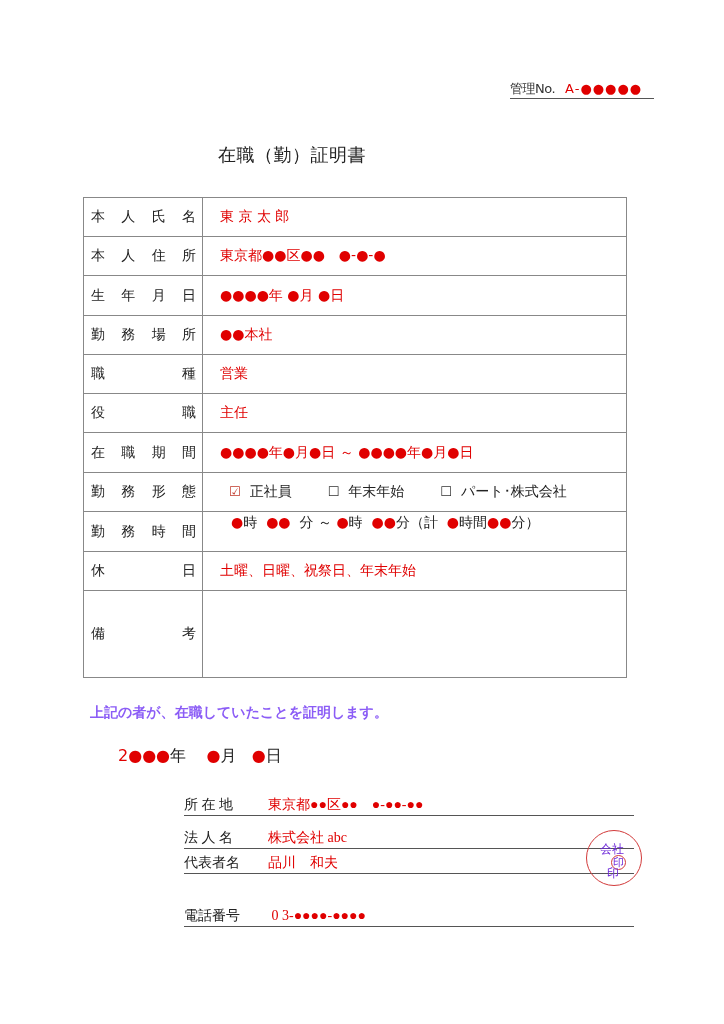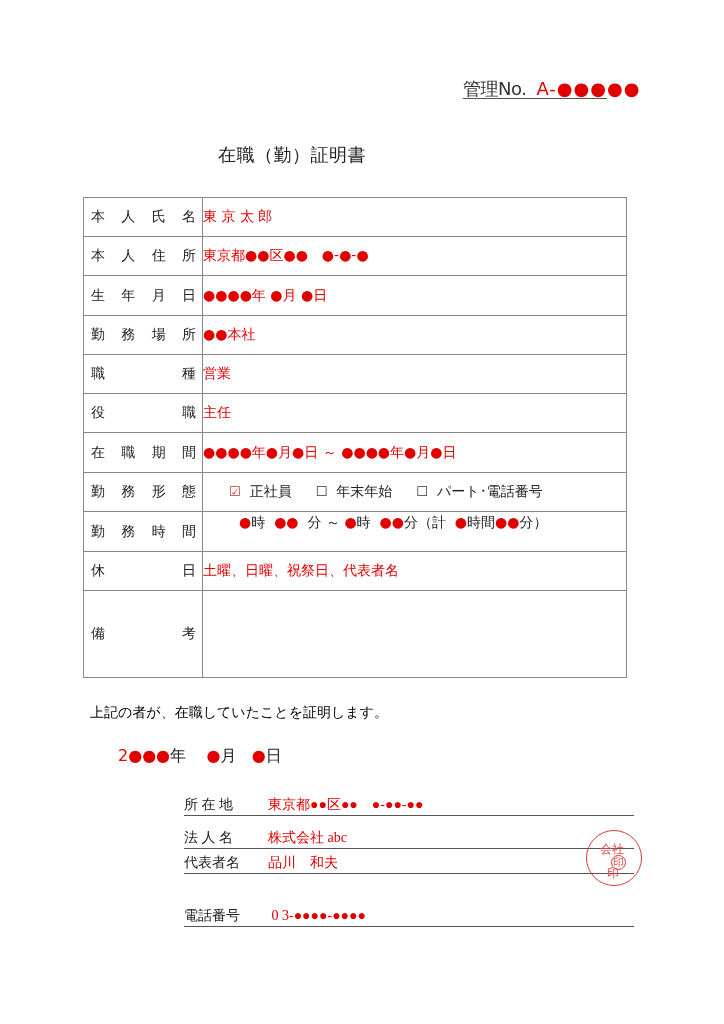--- a/index.html
+++ b/index.html
@@ -1,43 +1,43 @@
 <!DOCTYPE html>
 <html><head>
 <meta charset="utf-8">
 <style>
   html, body { margin:0; padding:0; background:#ffffff; }
   body { width:724px; height:1024px; position:relative; overflow:hidden;
          font-family:"DejaVu Sans", "Liberation Sans", sans-serif; color:#222; }
   .red { color:#e00000; }
-  .mgmt { position:absolute; left:463px; top:80px; width:144px; height:18px;
-          border-bottom:1.5px solid #555; font-size:18px; line-height:18px; white-space:nowrap; }
+  .mgmt { position:absolute; left:510px; top:80px; width:144px; height:18px;
+          border-bottom:1.5px solid #555; font-size:13px; line-height:18px; white-space:nowrap; }
   .mgmt .lbl { color:#333; letter-spacing:-0.5px; }
   .mgmt .val { color:#e00000; margin-left:10px; letter-spacing:1px; }
   .title { position:absolute; left:0; width:584px; top:143px; text-align:center;
            font-size:18px; color:#222; letter-spacing:0.5px; }
   table.cert { position:absolute; left:83px; top:197px; width:544px;
                border-collapse:collapse; table-layout:fixed; }
   table.cert td { border:1.5px solid #888; padding:0; font-size:14px; }
   table.cert td.lbl { width:118px; height:38px; color:#222; }
-  table.cert td.val { padding-left:0; color:#e00000; white-space:nowrap; }
+  table.cert td.val { padding-left:17px; color:#e00000; white-space:nowrap; }
   .lblflex { display:flex; justify-content:space-between; padding:0 6px 0 7px; }
-  .opts { display:flex; gap:0; justify-content:flex-start; padding-left:26px; color:#222; }
+  .opts { display:flex; gap:12px; justify-content:flex-start; padding-left:26px; color:#222; }
   .opt { margin-right:24px; }
   .chk { font-size:13px; margin-right:9px; color:#333; }
   .chk.on { color:#c0392b; }
   .hours { color:#222; padding-top:0; position:relative; top:-9px; padding-left:8px; }
-  .stmt { position:absolute; left:90px; top:704px; font-size:14px; color:#000000; }
+  .stmt { position:absolute; left:90px; top:704px; font-size:14px; color:#8b5cf6;font-weight:bold; }
   .date { position:absolute; left:118px; top:746px; font-size:16px; color:#222; white-space:nowrap; }
   .sign { position:absolute; left:184px; width:450px; border-bottom:1.5px solid #555;
           font-size:14px; height:20px; line-height:20px; white-space:nowrap;font-family:Liberation Serif, serif; }
   .sign .k { display:inline-block; width:84px; color:#222; }
   .sign .v { color:#e00000; }
   .seal { position:absolute; left:586px; top:830px; width:54px; height:54px;
-          border:1.5px solid #d23a3a; border-radius:50%; color:#ef4444; font-size:12px;text-decoration:underline; }
+          border:1.5px solid #d23a3a; border-radius:50%; color:#6d28d9; font-size:12px;text-decoration:underline; }
   .seal .t1 { position:absolute; left:13px; top:10px; }
   .seal .t2 { position:absolute; left:24px; top:24px; font-size:11px; border:1px solid #d23a3a;
               border-radius:50%; width:13px; height:13px; line-height:13px; text-align:center; }
   .seal .t3 { position:absolute; left:20px; top:34px; }
 </style>
 </head>
 <body>
 
 <div class="mgmt">
   <span class="lbl">管理No.</span><span class="val">A-●●●●●</span>
@@ -126,47 +126,47 @@
             <span>勤</span>
             <span>務</span>
             <span>形</span>
             <span>態</span>
           </div>
         </td>
     <td class="val" style="padding-left:0">
       <div class="opts">
         <span class="opt"><span class="chk on">☑</span><span>正社員</span></span>
         <span class="opt"><span class="chk">☐</span><span>年末年始</span></span>
-        <span class="opt"><span class="chk">☐</span><span>パート･電話番号</span></span>
+        <span class="opt"><span class="chk">☐</span><span>パート･株式会社</span></span>
       </div>
     </td>
   </tr>
   <tr style="height:40px">
     <td class="lbl">
           <div class="lblflex">
             <span>勤</span>
             <span>務</span>
             <span>時</span>
             <span>間</span>
           </div>
         </td>
-    <td class="val" style="padding-left:28px">
+    <td class="val" style="padding-left:20px">
       <div class="hours">
         <span class="red">●</span><span>時</span>&nbsp;&nbsp;<span class="red">●●</span>&nbsp;&nbsp;<span>分</span> <span>～</span> <span class="red">●</span><span>時</span>&nbsp;&nbsp;<span class="red">●●</span><span>分</span><span>（計</span>&nbsp;&nbsp;<span class="red">●</span><span>時間</span><span class="red">●●</span><span>分）</span>
       </div>
     </td>
   </tr>
   <tr style="height:39px">
     <td class="lbl">
           <div class="lblflex">
             <span>休</span>
             <span>日</span>
           </div>
         </td>
-    <td class="val">土曜、日曜、祝祭日、代表者名</td>
+    <td class="val">土曜、日曜、祝祭日、年末年始</td>
   </tr>
   <tr style="height:87px">
     <td class="lbl">
           <div class="lblflex">
             <span>備</span>
             <span>考</span>
           </div>
         </td>
     <td class="val"></td>
   </tr>

